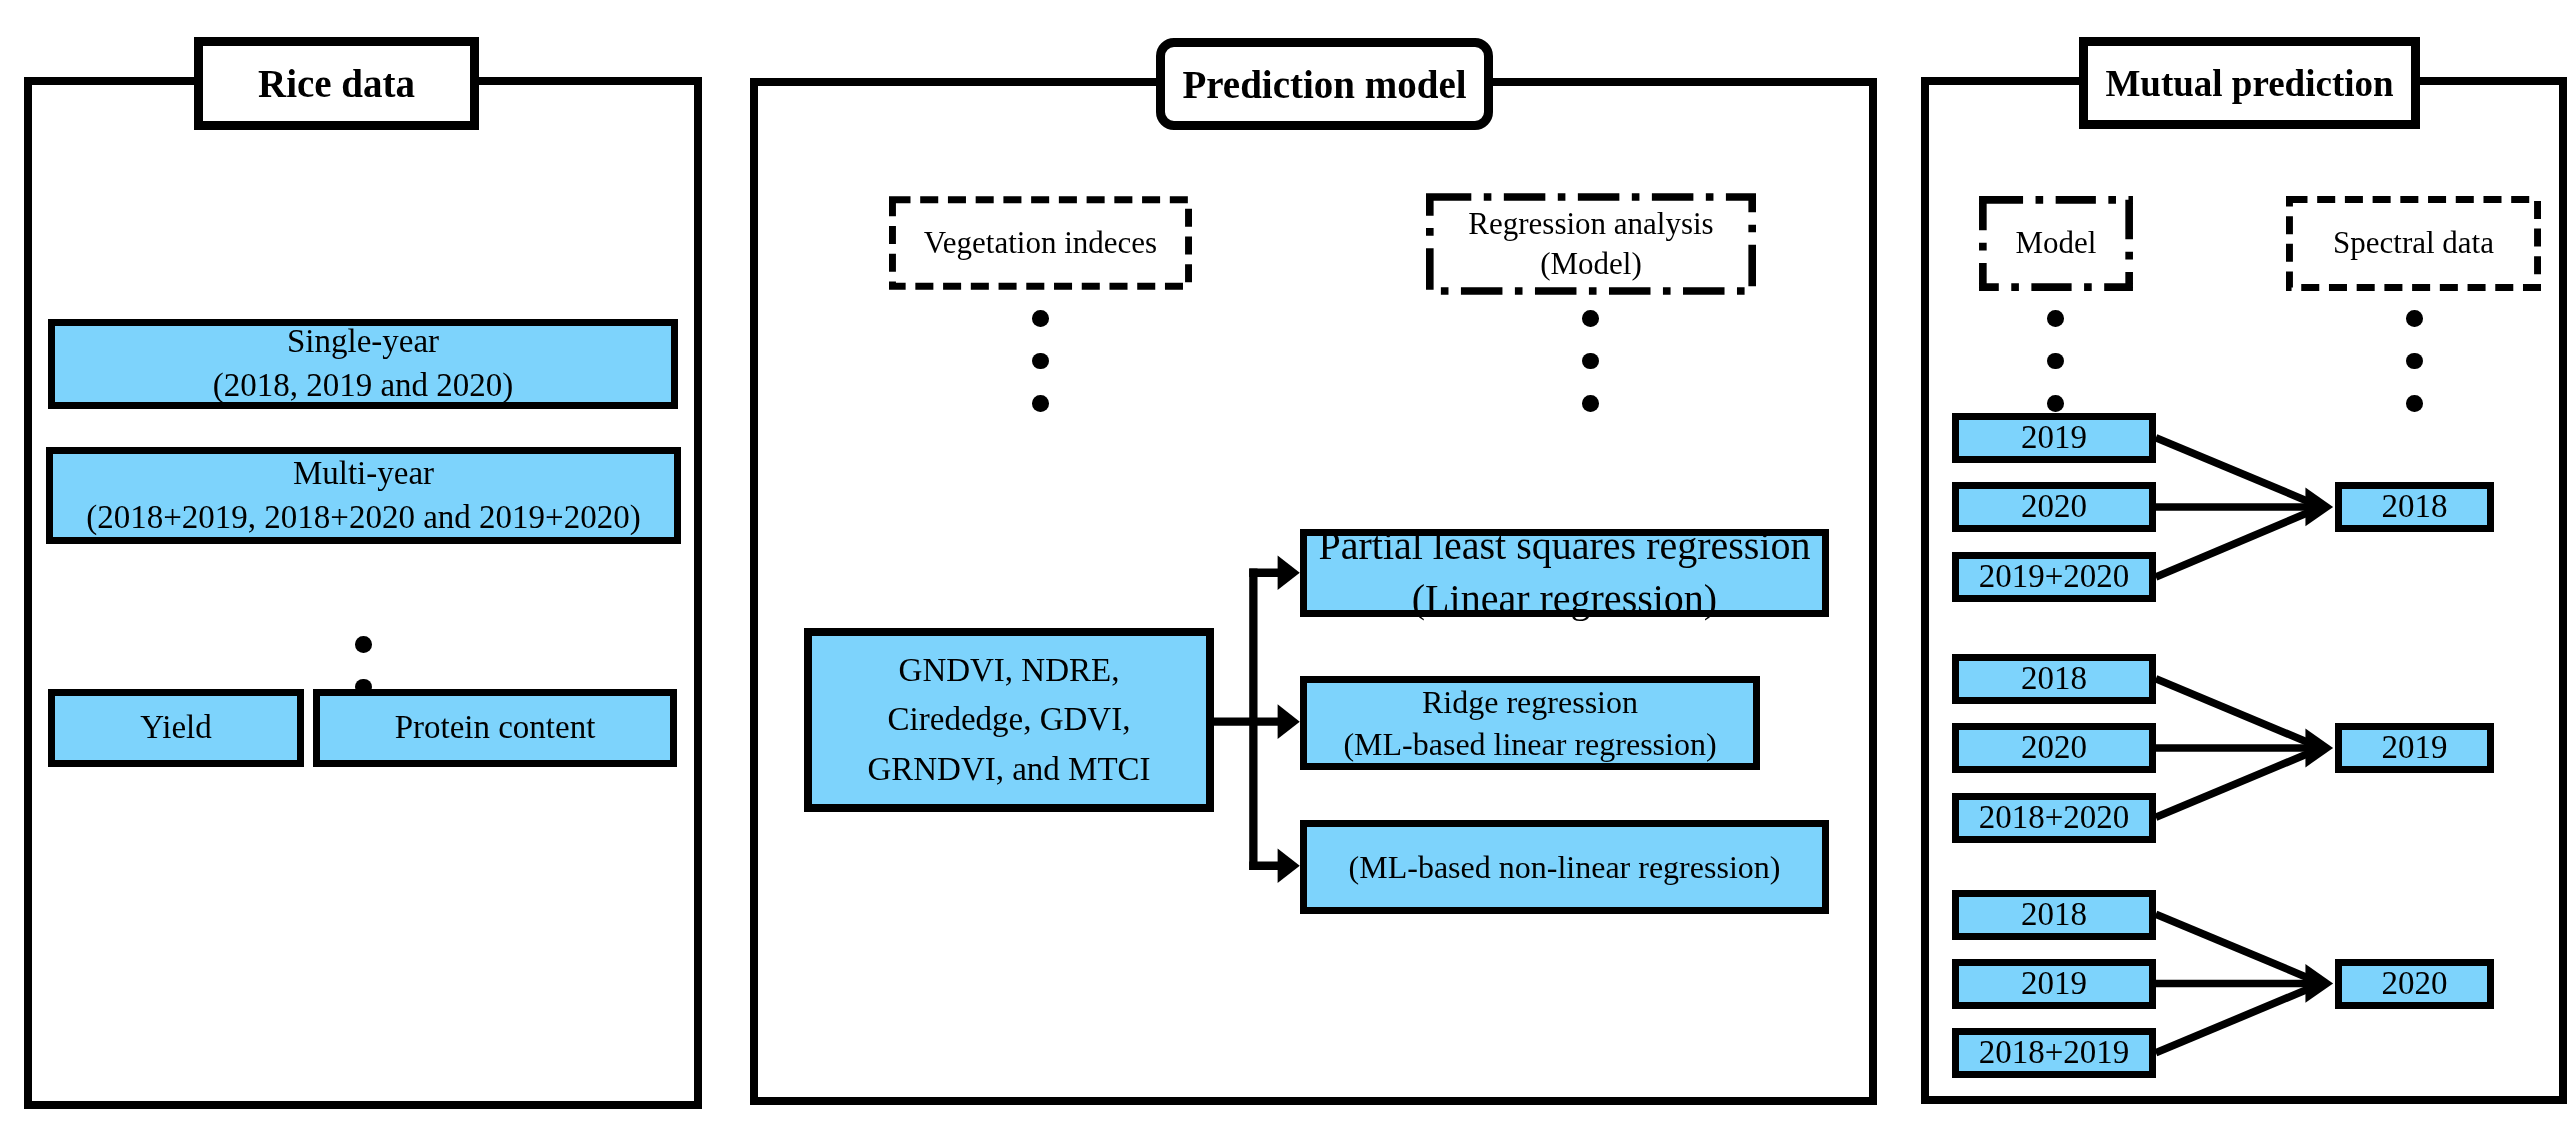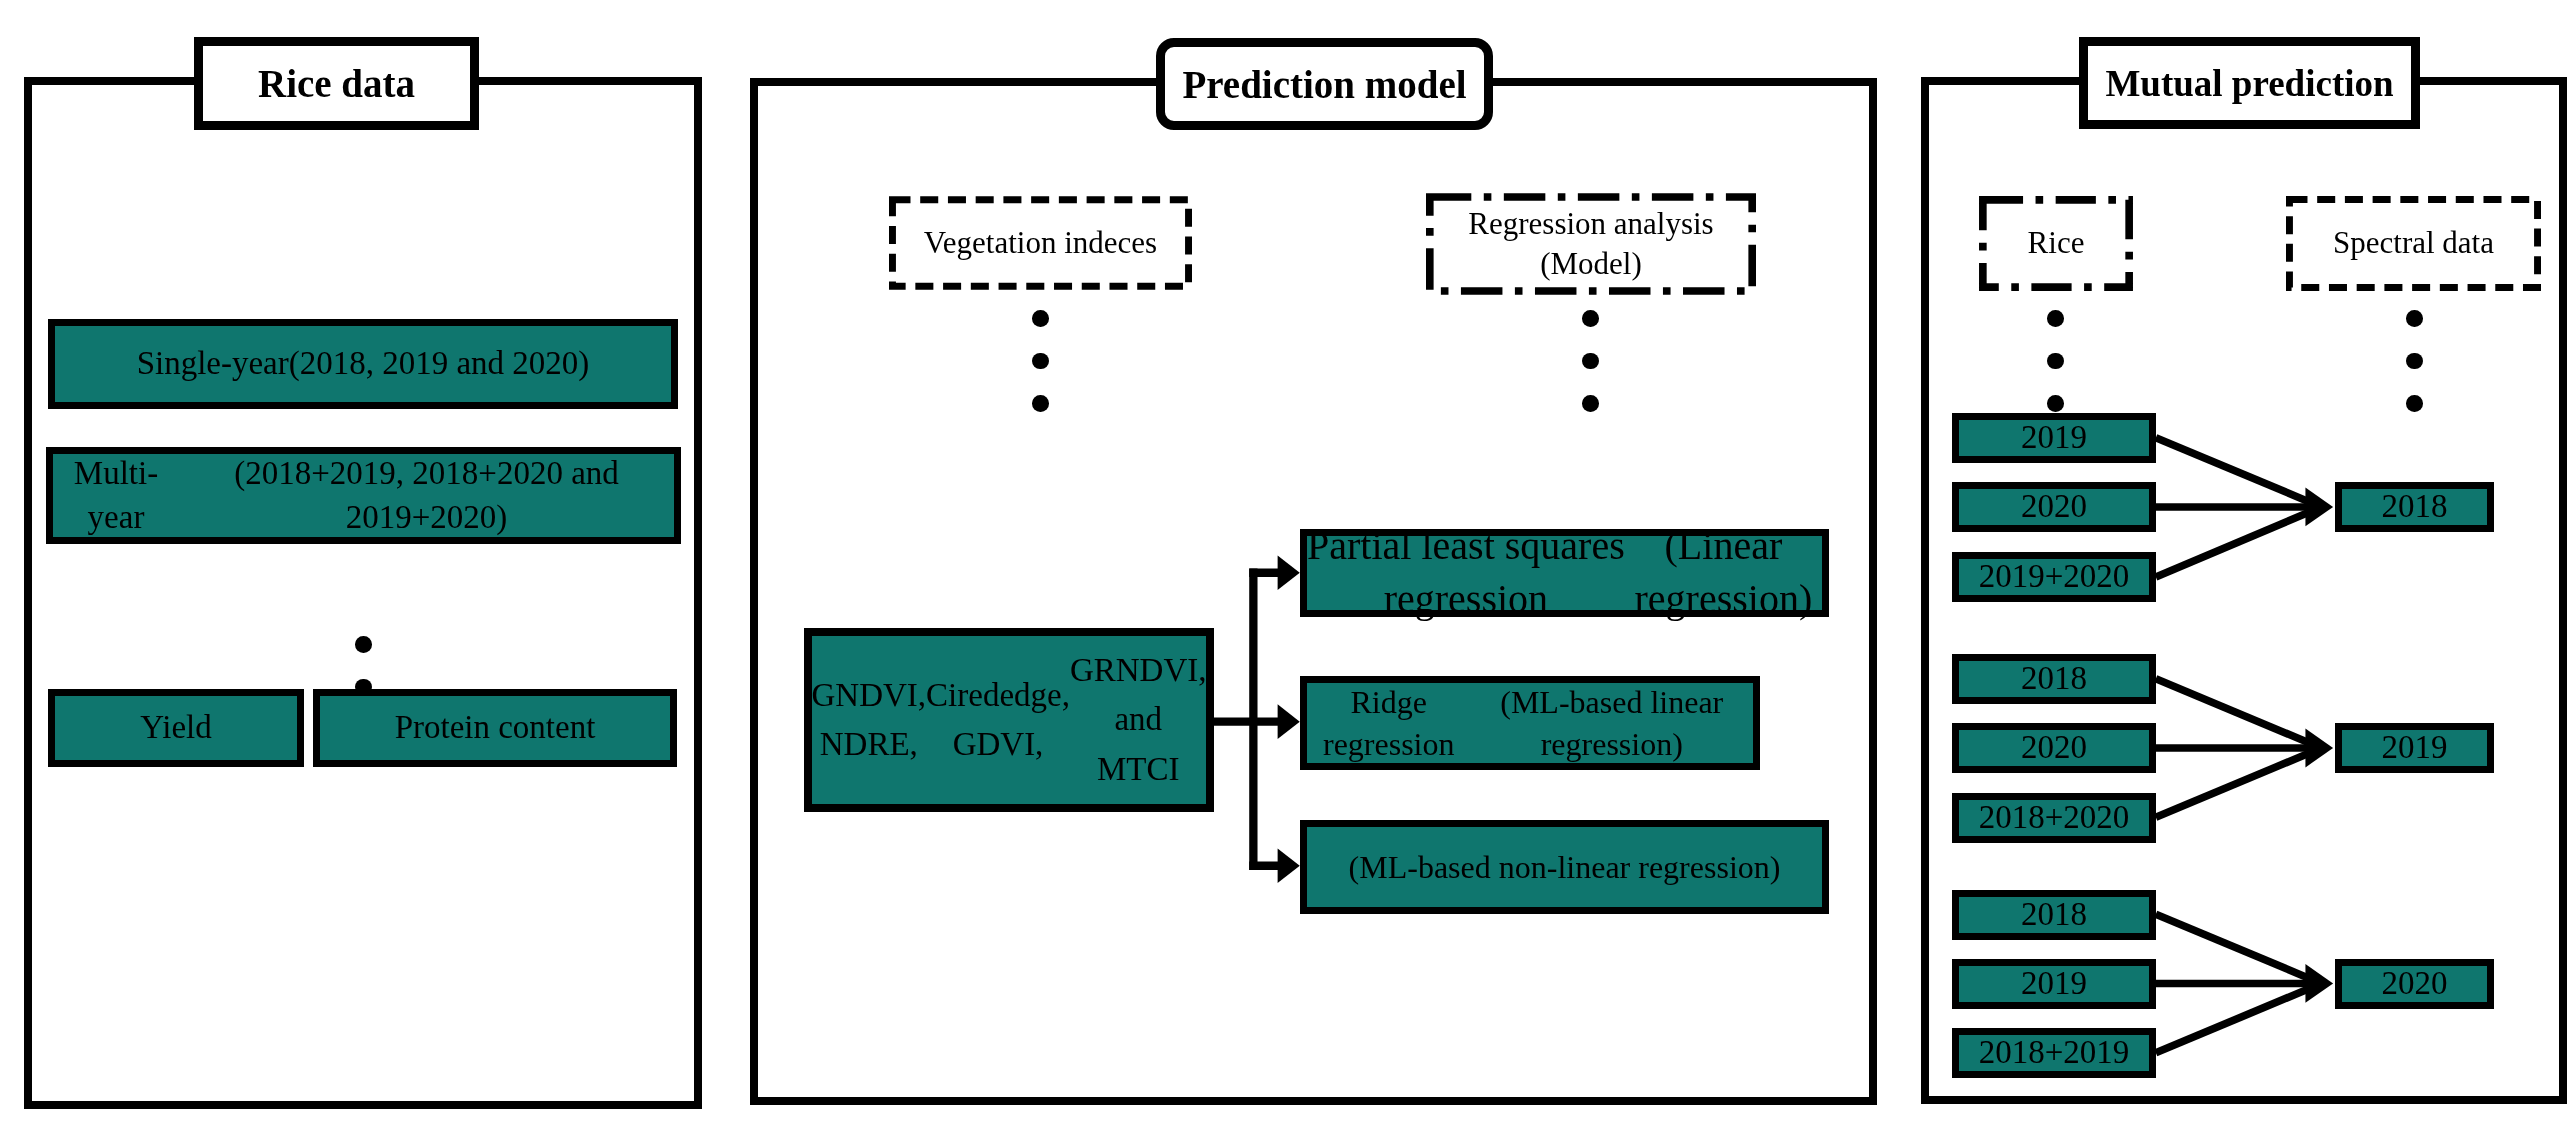--- a/index.html
+++ b/index.html
@@ -3,22 +3,22 @@
 <meta charset="utf-8">
 <style>
   html,body{margin:0;padding:0;background:#fff;}
   body{width:2576px;height:1131px;position:relative;overflow:hidden;
        font-family:"Liberation Serif","DejaVu Serif",serif;color:#000;}
   .abs{position:absolute;}
   .panel{border:8.3px solid #000;background:#fff;box-sizing:border-box;z-index:0;}
   .ptitle{border:9px solid #000;background:#fff;box-sizing:border-box;z-index:3;
           display:flex;align-items:center;justify-content:center;
           font-weight:bold;font-size:39px;white-space:nowrap;}
-  .box{border:7.6px solid #000;background:#0f766e;box-sizing:border-box;z-index:2;
-       display:flex;flex-direction:row;align-items:center;justify-content:center;
+  .box{border:7.6px solid #000;background:#7dd3fc;box-sizing:border-box;z-index:2;
+       display:flex;flex-direction:column;align-items:center;justify-content:center;
        text-align:center;font-size:33px;line-height:1.32;}
   .yearbox{border-width:7px;font-size:33px;}
   .dashwrap{box-sizing:border-box;z-index:2;}
   .dashwrap svg{position:absolute;left:0;top:0;}
   .dashlabel{position:absolute;left:0;top:0;right:0;bottom:0;
              display:flex;flex-direction:column;align-items:center;justify-content:center;
              text-align:center;font-size:31px;line-height:1.3;}
   .vdots{display:flex;flex-direction:column;gap:26px;z-index:2;}
   .dot{width:16.6px;height:16.6px;border-radius:50%;background:#000;}
   #connectors{position:absolute;left:0;top:0;z-index:1;}
@@ -117,21 +117,21 @@
 
 <div class="abs ptitle" style="left:2079px;top:37px;width:341px;height:92px;font-size:37px;">
   <span>Mutual prediction</span>
 </div>
 
 <div class="abs dashwrap" style="left:1979px;top:196px;width:154px;height:95px;">
   <svg width="154" height="95" viewBox="0 0 222 137">
     <rect x="5.5" y="5.5" width="211" height="126" fill="none" stroke="#000" stroke-width="11" stroke-dasharray="58 18 11 18"></rect>
   </svg>
   <div class="dashlabel">
-    <div>Rice</div>
+    <div>Model</div>
   </div>
 </div>
 
 <div class="abs dashwrap" style="left:2286px;top:196px;width:255px;height:95px;">
   <svg width="255" height="95" viewBox="0 0 368 137">
     <rect x="5" y="5" width="358" height="127" fill="none" stroke="#000" stroke-width="10" stroke-dasharray="26 14"></rect>
   </svg>
   <div class="dashlabel">
     <div>Spectral data</div>
   </div>

